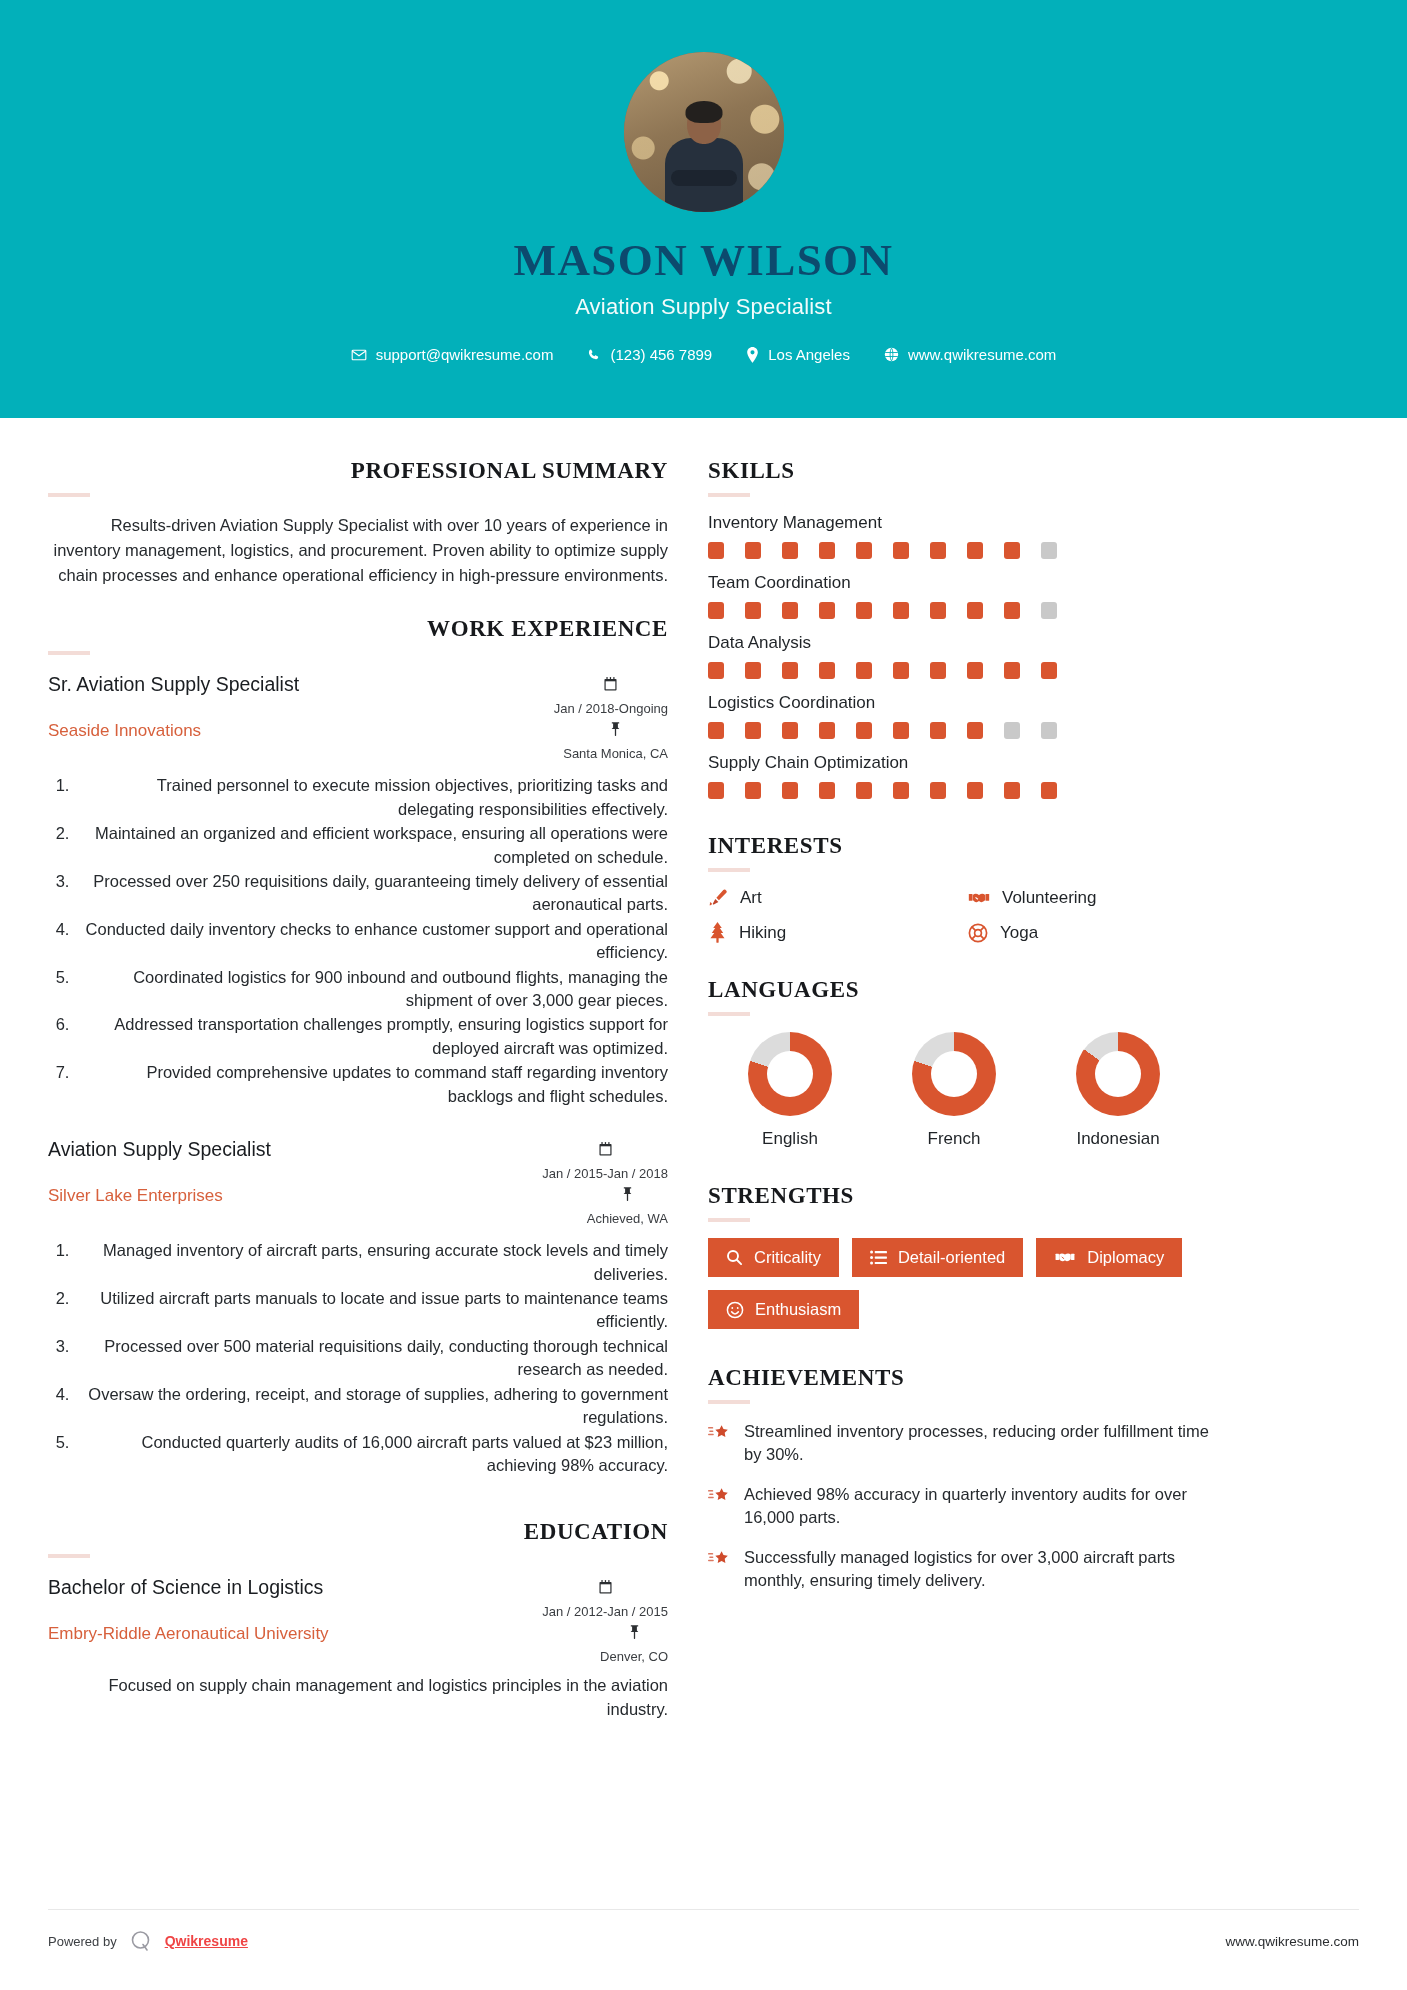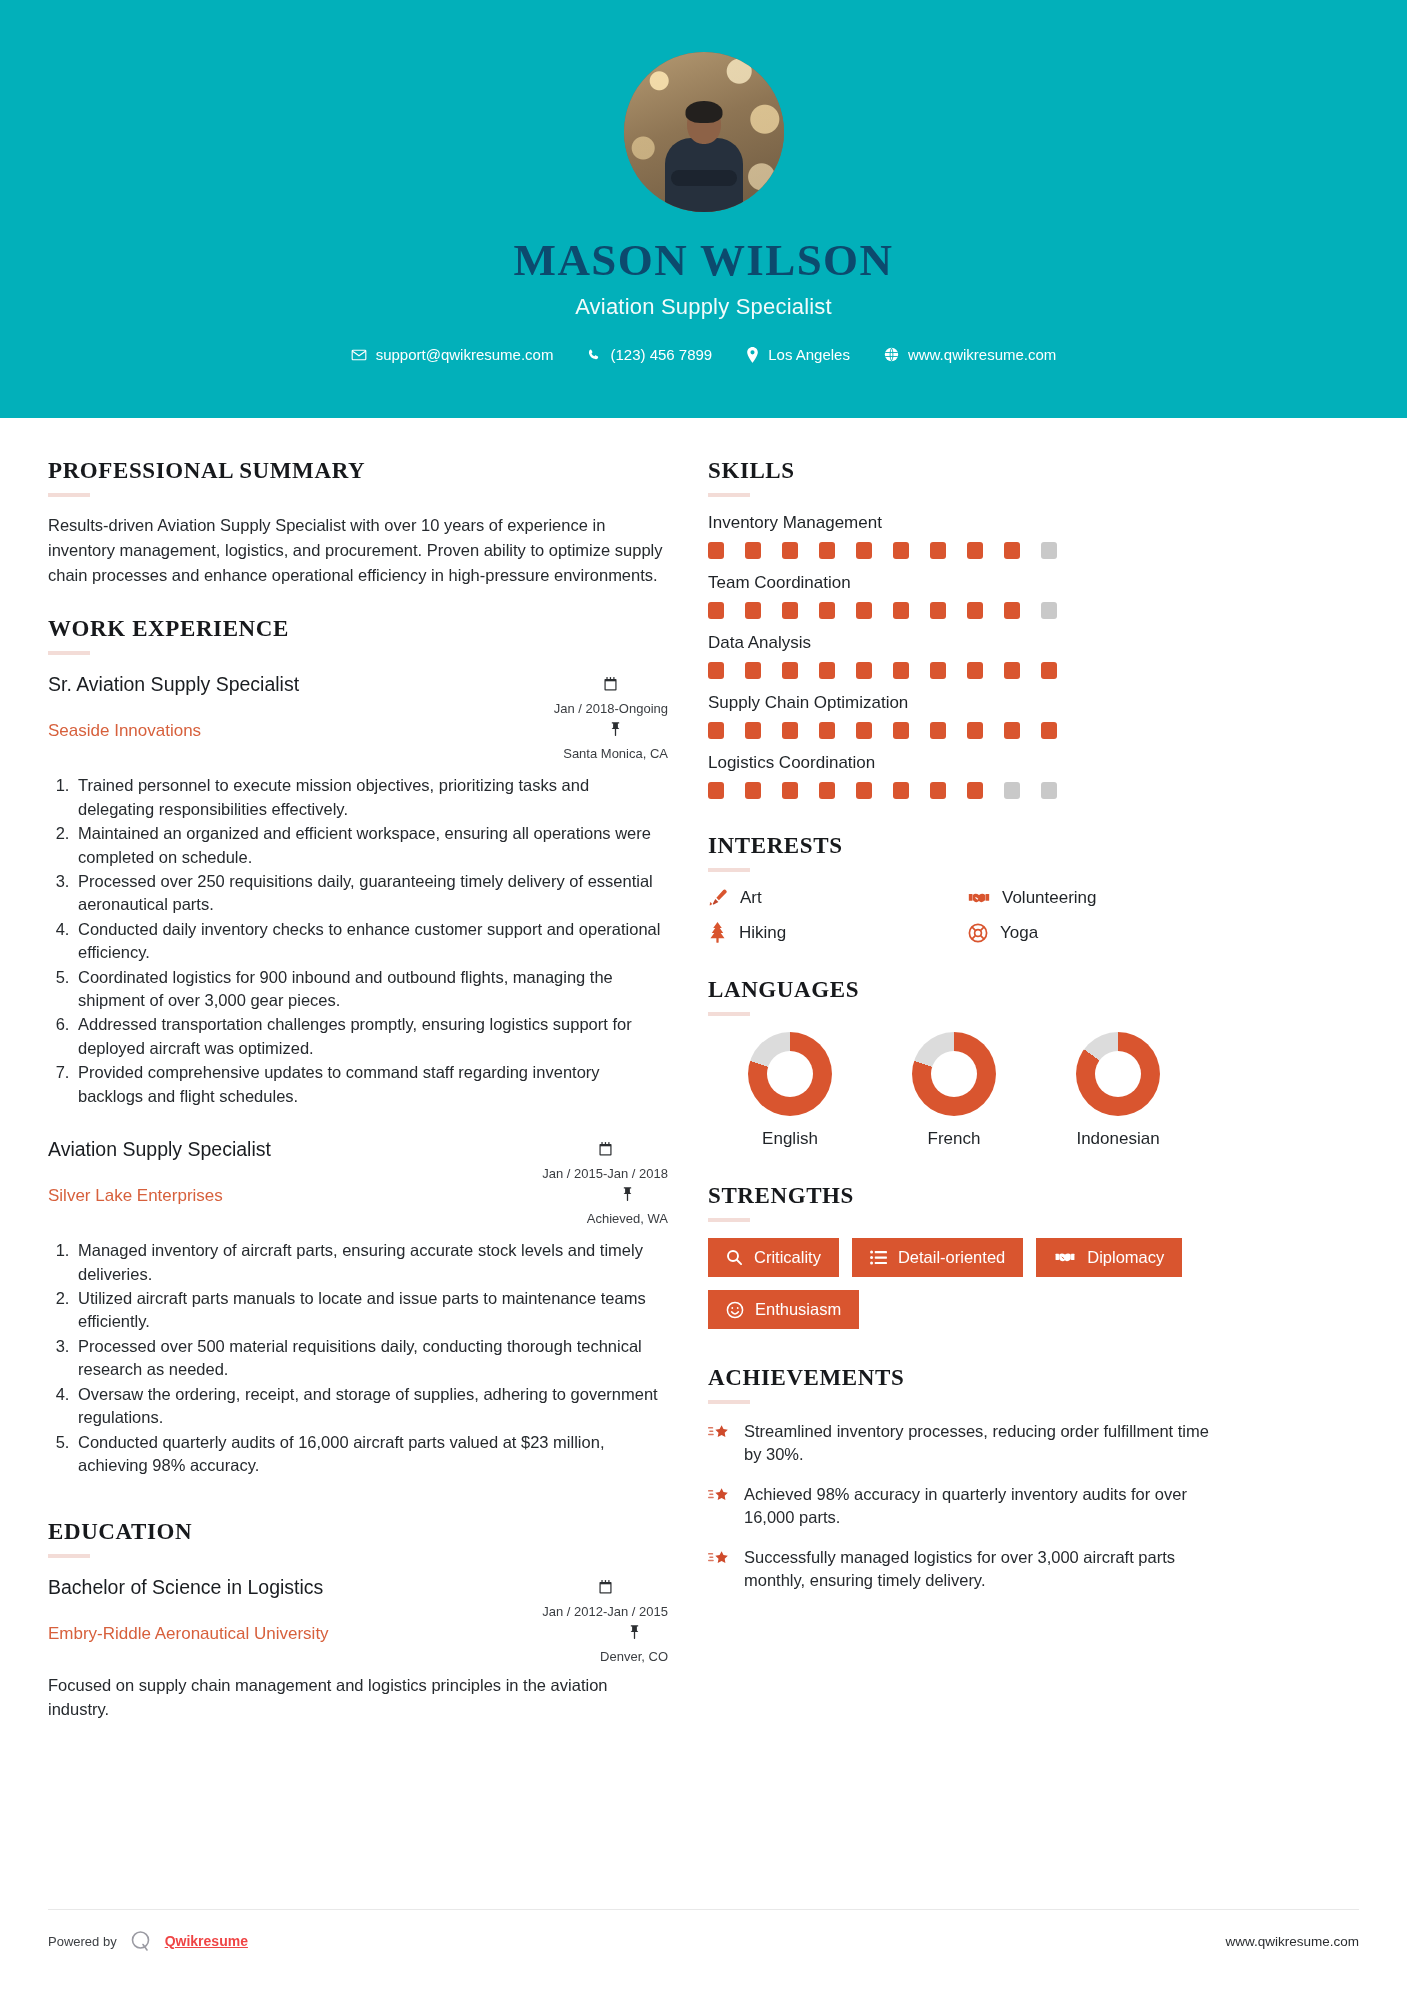--- a/index.html
+++ b/index.html
@@ -137,21 +137,21 @@
   }
   .contact-item svg { display: block; }
 
   
   .body-wrap {
     display: flex;
     padding: 40px 48px 0 48px;
     gap: 40px;
     flex: 1;
   }
-  .col-left  { width: 620px; flex-shrink: 0; }
+  .col-left  { width: 620px; flex-shrink: 0; text-align: right; }
   .col-right { width: 520px; flex-shrink: 0; }
 
   .section { margin-bottom: 28px; }
 
   .section-title {
     font-family: "Liberation Serif", serif;
     font-weight: bold;
     font-size: 23px;
     letter-spacing: .6px;
     color: #17191c;
@@ -592,47 +592,47 @@
               <span class="dot on"></span>
               <span class="dot on"></span>
               <span class="dot on"></span>
               <span class="dot on"></span>
               <span class="dot on"></span>
               <span class="dot on"></span>
               <span class="dot on"></span>
             </div>
         </div>
         <div class="skill">
+          <div class="skill-name">Logistics Coordination</div>
+          <div class="skill-dots">
+              <span class="dot on"></span>
+              <span class="dot on"></span>
+              <span class="dot on"></span>
+              <span class="dot on"></span>
+              <span class="dot on"></span>
+              <span class="dot on"></span>
+              <span class="dot on"></span>
+              <span class="dot on"></span>
+              <span class="dot off"></span>
+              <span class="dot off"></span>
+            </div>
+        </div>
+        <div class="skill">
           <div class="skill-name">Supply Chain Optimization</div>
           <div class="skill-dots">
               <span class="dot on"></span>
               <span class="dot on"></span>
               <span class="dot on"></span>
               <span class="dot on"></span>
               <span class="dot on"></span>
               <span class="dot on"></span>
               <span class="dot on"></span>
               <span class="dot on"></span>
               <span class="dot on"></span>
               <span class="dot on"></span>
-            </div>
-        </div>
-        <div class="skill">
-          <div class="skill-name">Logistics Coordination</div>
-          <div class="skill-dots">
-              <span class="dot on"></span>
-              <span class="dot on"></span>
-              <span class="dot on"></span>
-              <span class="dot on"></span>
-              <span class="dot on"></span>
-              <span class="dot on"></span>
-              <span class="dot on"></span>
-              <span class="dot on"></span>
-              <span class="dot off"></span>
-              <span class="dot off"></span>
             </div>
         </div>
       </div>
 
       <div class="section" style="margin-top:34px;">
         <div class="section-title">INTERESTS</div>
         <div class="title-underline"></div>
 
         <div class="interest-grid">
           <div class="interest">

